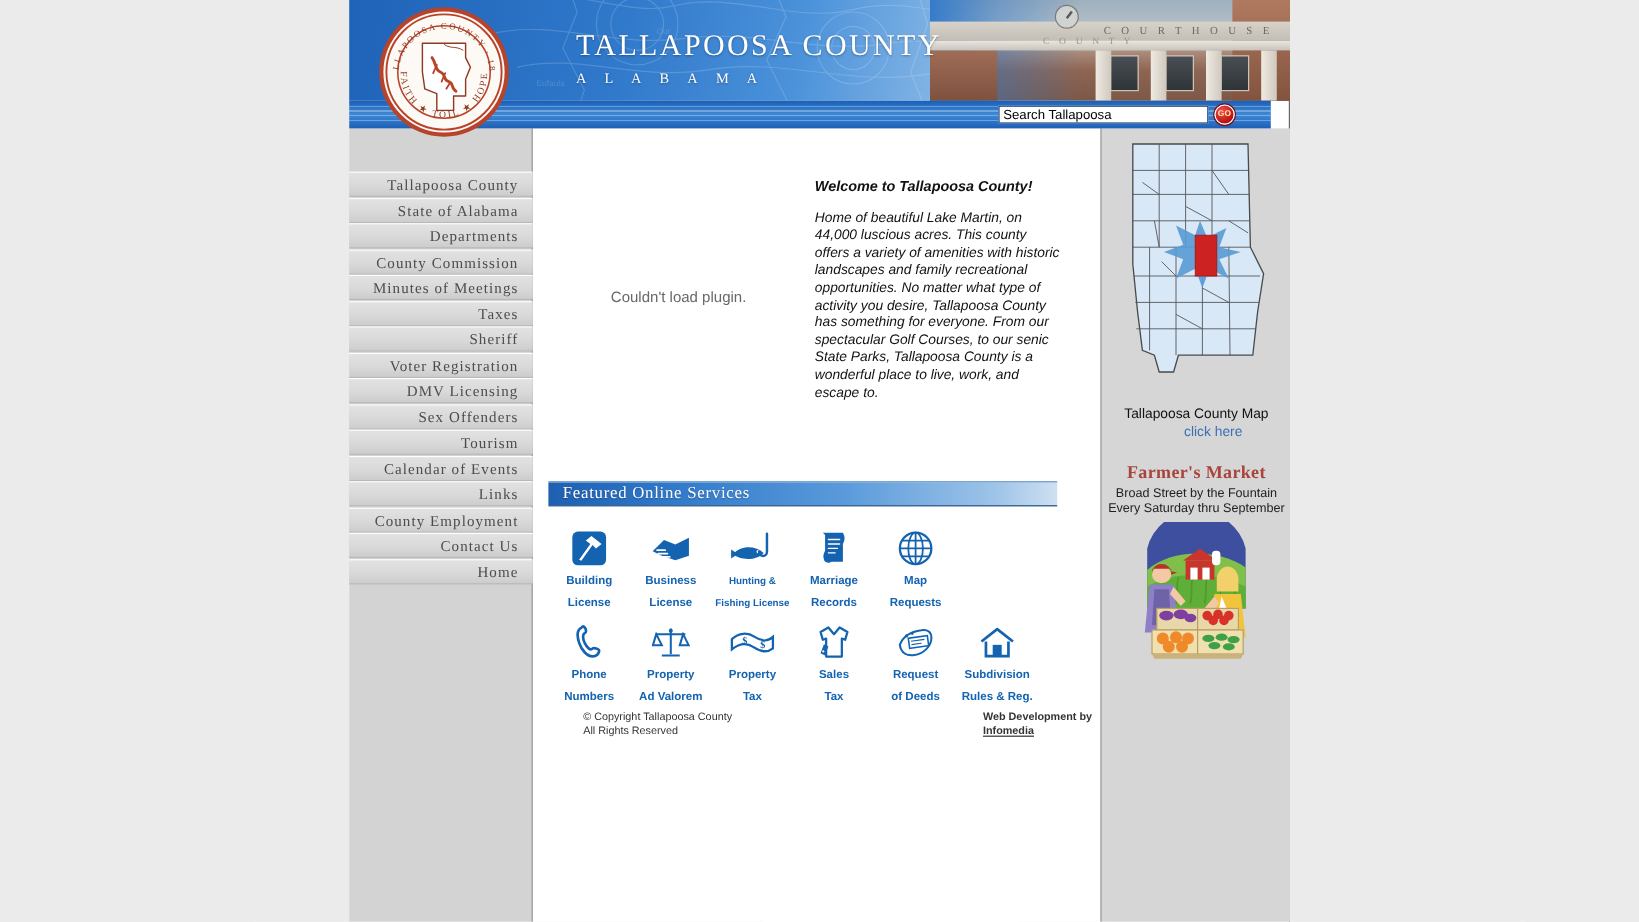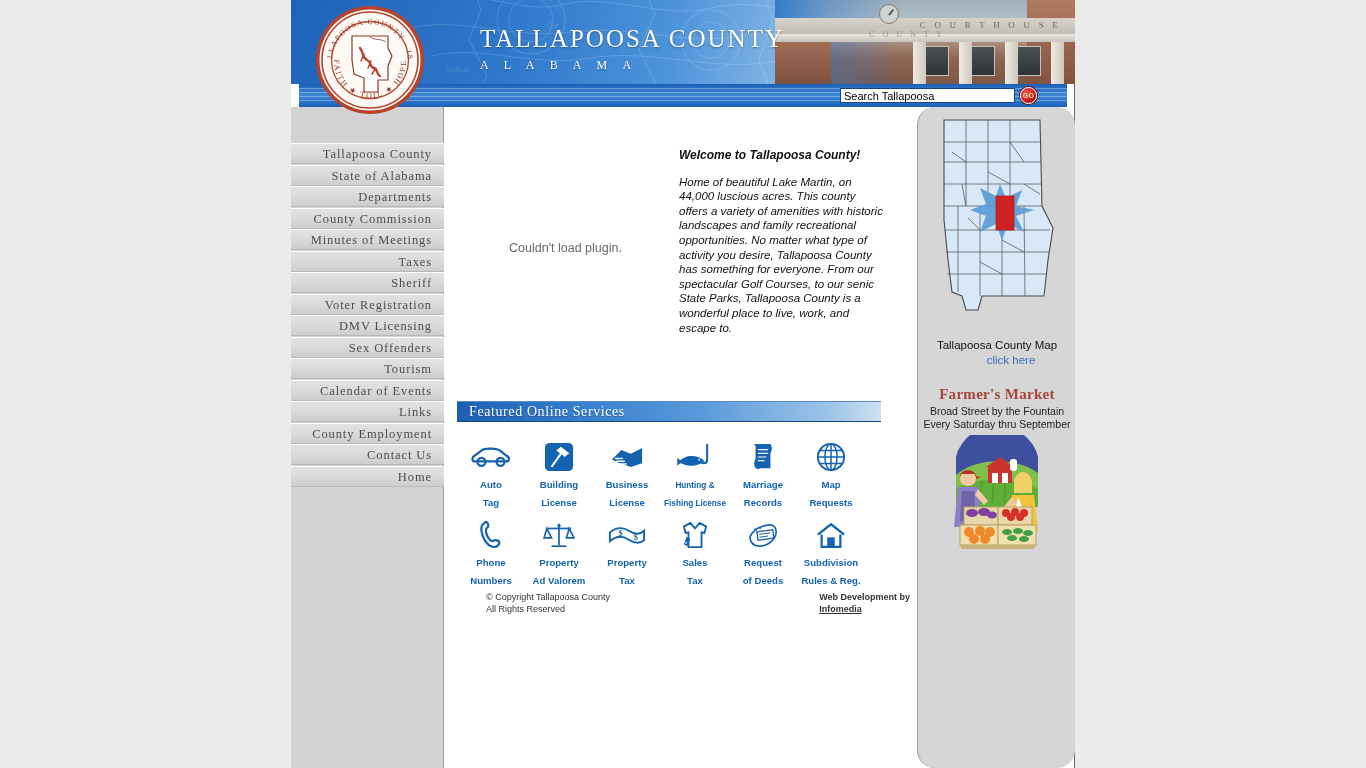--- a/index.html
+++ b/index.html
@@ -94,21 +94,21 @@
     position: absolute; left: 189px; top: 26px; z-index:5;
     color: #ffffff;
     font-family: "Liberation Serif", serif;
     text-shadow: 0 1px 2px rgba(0,0,0,.35);
   }
   #title-main { font-size: 25px; letter-spacing: 2.0px; line-height: 1; }
   #title-sub  { font-size: 12px; letter-spacing: 6.4px; margin-top: 7px; }
 
   
   #searchbar {
-    position: absolute; left: 8px; top: 84px;
+    position: absolute; left: 0; top: 84px;
     width: 768px; height: 23px;
     background: linear-gradient(to bottom,#1d5fb5 0%,#2a72c6 22%,#3f88d4 50%,#2a72c6 78%,#1d5fb5 100%);
     z-index: 4;
   }
   #searchbar .stripes {
     position:absolute; left:0; top:4px; width:100%; height:15px;
     background: repeating-linear-gradient(to bottom,
       rgba(255,255,255,.30) 0px, rgba(255,255,255,.30) 1px,
       rgba(255,255,255,0) 1px, rgba(255,255,255,0) 4px);
   }
@@ -219,21 +219,20 @@
   #footer .fl { position:absolute; left:0; top:0; }
   #footer .fr { position:absolute; right:0; top:0; text-align:left;font-weight:bold; }
   #footer .fr a { color:#333; text-decoration: underline; }
 
   
   #right-panel {
     position: absolute; left: 626px; top: 107px;
     width: 158px; height: 661px;
     background: #d6d6d6;
     border-left: 1px solid #9a9a9a;
-    border-radius: 18px;
   }
   #map-wrap {
     position: absolute; left: 4px; top: 3px;
     width: 150px; height: 228px;
   }
   #map-caption {
     position: absolute; left: 0; top: 231px; width: 158px;
     text-align: center; font-size: 11.5px; color: #111; line-height: 15px;
   }
   #map-caption .lnk { color:#3b6fb5; text-decoration:none; cursor:pointer;margin-left:28px; }
@@ -371,31 +370,20 @@
       <div id="welcome-title">Welcome to Tallapoosa County!</div>
       <div id="welcome-body">Home of beautiful Lake Martin, on 44,000 luscious acres. This county offers a variety of amenities with historic landscapes and family recreational opportunities. No matter what type of activity you desire, Tallapoosa County has something for everyone.  From our spectacular Golf Courses, to our senic State Parks, Tallapoosa County is a wonderful place to live, work, and escape to.</div>
     </div>
 
     <div id="services-bar">
       <span>Featured Online Services</span>
     </div>
 
     <div id="services-grid">
       <div class="svc-row" id="svc-row-1">
-          <a class="svc" href="#"><span class="ic">
-              <svg viewBox="0 0 44 26" width="42" height="25">
-                <g fill="none" stroke="#1463b0" stroke-width="2.4" stroke-linecap="round" stroke-linejoin="round">
-                  <path d="M4,17 C2,17 2,12 5,11 L13,5 C16,3 28,3 32,6 L38,11 C41,12 42,16 39,17"></path>
-                  <path d="M4,17 L39,17"></path>
-                </g>
-                <circle cx="12" cy="17.5" r="4.2" fill="none" stroke="#1463b0" stroke-width="2.4"></circle>
-                <circle cx="32" cy="17.5" r="4.2" fill="none" stroke="#1463b0" stroke-width="2.4"></circle>
-              </svg>
-            </span><span class="lb">Auto
-Tag</span></a>
           <a class="svc" href="#"><span class="ic">
               <svg viewBox="0 0 32 32" width="30" height="30">
                 <rect x="1" y="1" width="30" height="30" rx="5" fill="#1463b0"></rect>
                 <path d="M7,26 L17,12 L13,9 L18,5 L27,12 L22,16 L19,13 L9,27 Z" fill="#ffffff"></path>
               </svg>
             </span><span class="lb">Building
 License</span></a>
           <a class="svc" href="#"><span class="ic">
               <svg viewBox="0 0 36 28" width="34" height="27">
                 <path d="M2,16 L12,6 L22,10 L34,4 L34,20 L22,24 L10,20 Z" fill="#1463b0"></path>

